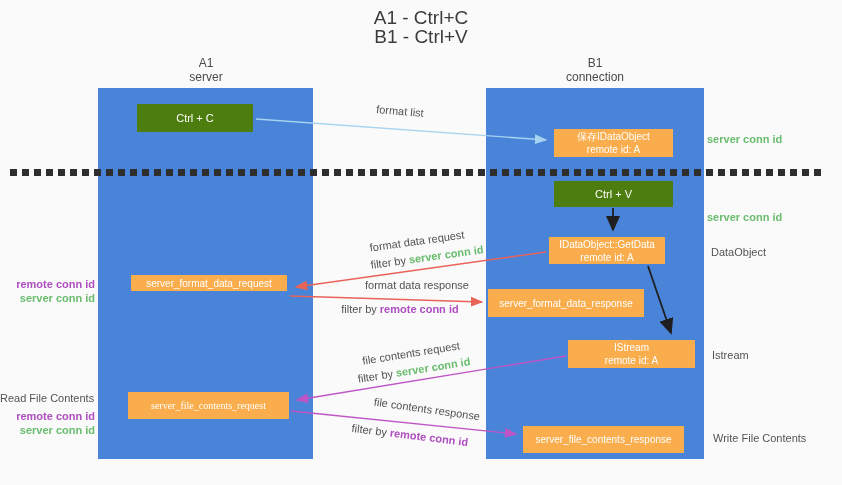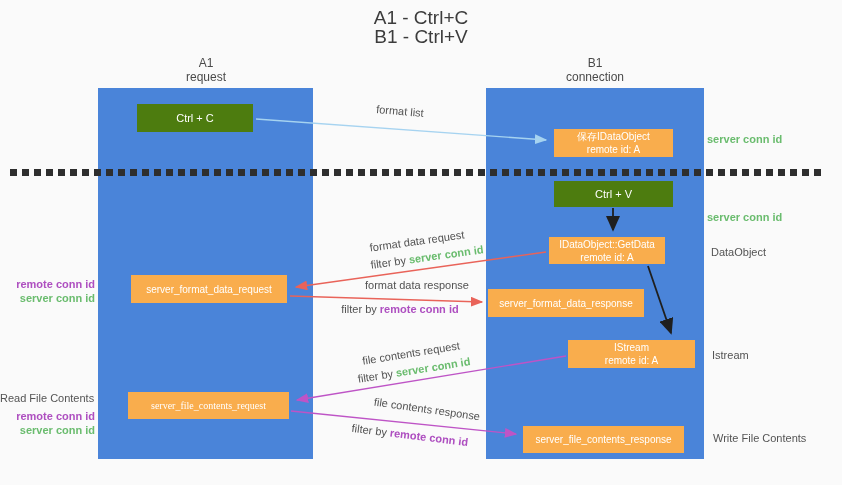--- a/index.html
+++ b/index.html
@@ -32,21 +32,21 @@
 
 <div class="canvas">
 
   <div class="title">
     <div>A1 - Ctrl+C</div>
     <div>B1 - Ctrl+V</div>
   </div>
 
   <div class="hdr" style="left:146px;top:56px;">
     <div>A1</div>
-    <div>request</div>
+    <div>server</div>
   </div>
   <div class="hdr" style="left:535px;top:56px;">
     <div>B1</div>
     <div>connection</div>
   </div>
 
   <div class="col" style="left:98px;top:88px;width:215px;height:371px;"></div>
   <div class="col" style="left:486px;top:88px;width:218px;height:371px;"></div>
 
   <div class="dots"></div>
@@ -86,21 +86,21 @@
 
   <div class="box green" style="left:554px;top:181px;width:119px;height:26px;">
     <span>Ctrl + V</span>
   </div>
 
   <div class="box orange" style="left:549px;top:237px;width:116px;height:27px;">
     <span class="l2">IDataObject::GetData</span>
     <span class="l2">remote id: A</span>
   </div>
 
-  <div class="box orange box-wide" style="left:131px;top:275px;width:156px;height:28px;">
+  <div class="box orange box-wide" style="left:131px;top:275px;width:156px;height:16px;">
     <span>server_format_data_request</span>
   </div>
 
   <div class="box orange box-wide" style="left:488px;top:289px;width:156px;height:28px;">
     <span>server_format_data_response</span>
   </div>
 
   <div class="box orange" style="left:568px;top:340px;width:127px;height:28px;">
     <span class="l2">IStream</span>
     <span class="l2">remote id: A</span>

